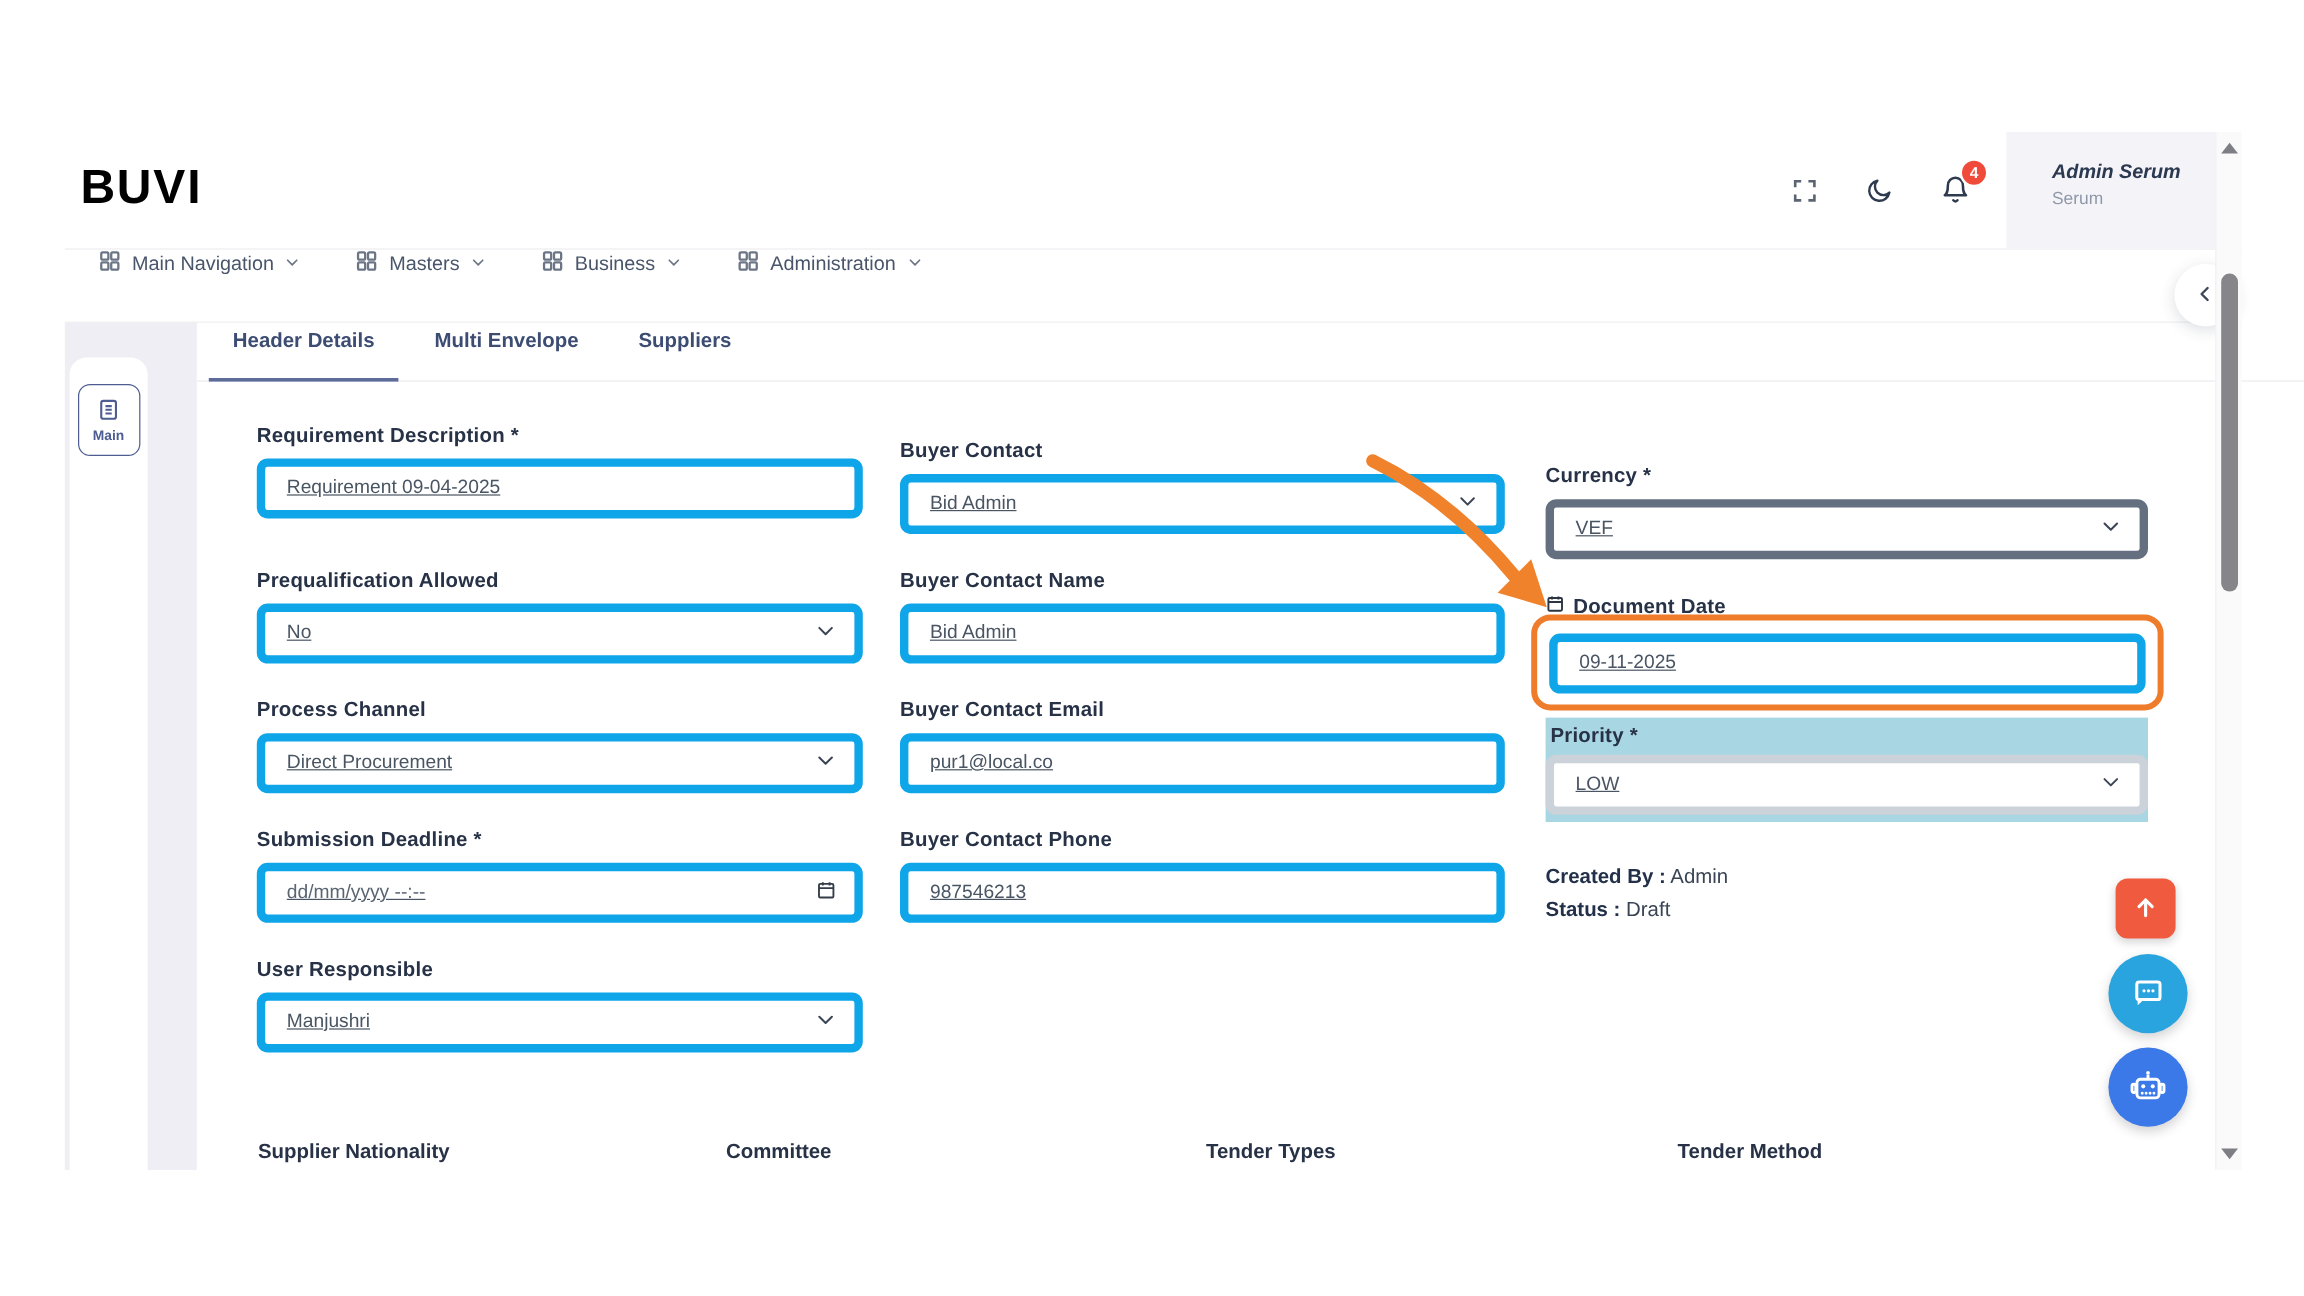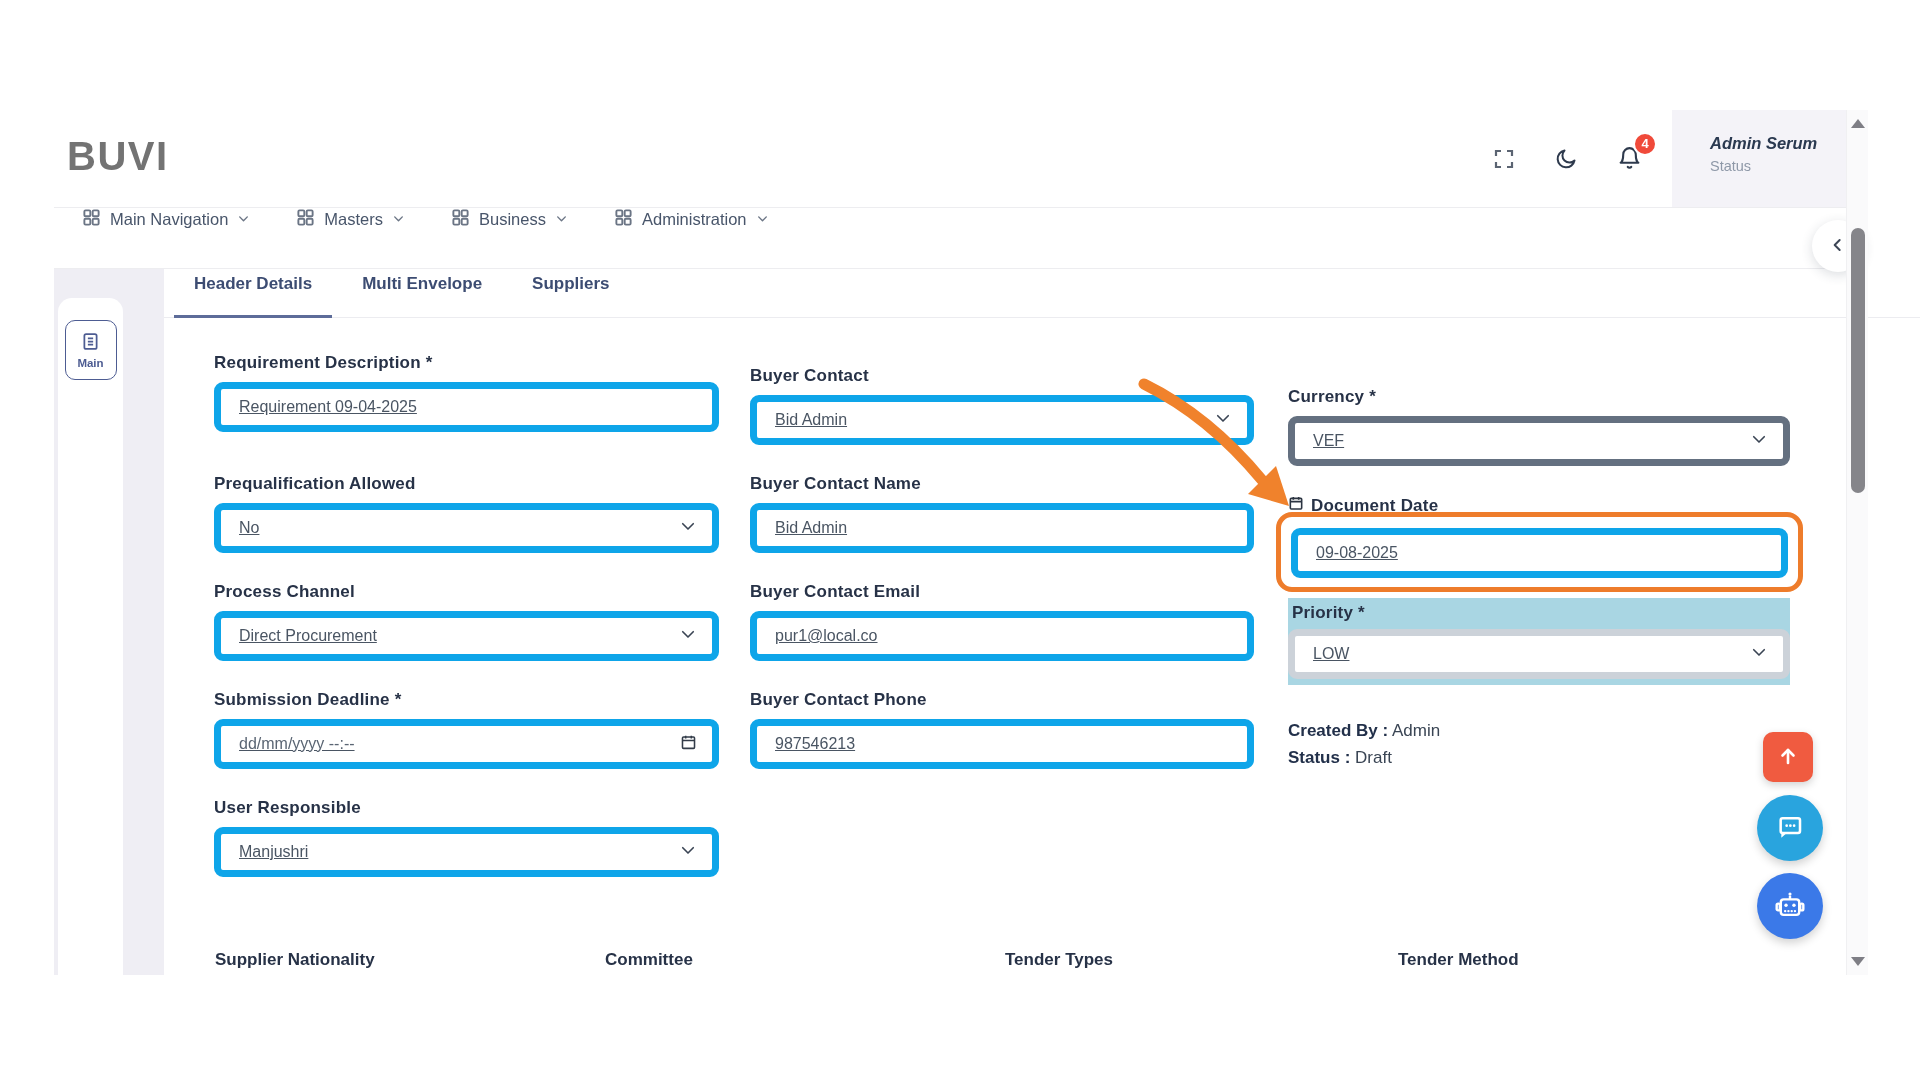--- a/index.html
+++ b/index.html
@@ -1,21 +1,21 @@
 <!DOCTYPE html>
 <html><head>
 <meta charset="utf-8">
 <style>
   * { margin:0; padding:0; box-sizing:border-box; }
   html,body { width:1920px; height:1080px; background:#ffffff; font-family:"Liberation Sans", sans-serif; overflow:hidden; }
   .app { position:absolute; left:54px; top:110px; width:1814px; height:865px; background:#fff; }
 
   
   .topbar { position:relative; height:97px; background:#fff; }
-  .logo { position:absolute; left:13px; top:24px; font-size:40px; font-weight:800; color:#737373; letter-spacing:1.5px; }
+  .logo { position:absolute; left:13px; top:24px; font-size:40px; font-weight:800; color:#000000; letter-spacing:1.5px; }
   .icon-btn { position:absolute; top:50%; transform:translateY(-50%); width:30px; height:30px; display:flex; align-items:center; justify-content:center; cursor:pointer; }
   .ib-fullscreen { left:1435px; }
   .ib-moon { left:1497px; }
   .ib-bell { left:1560px; }
   .badge { position:absolute; top:-12px; right:-13px; min-width:24px; height:24px; border-radius:12px; background:#f04a3a; color:#fff; font-size:13px; font-weight:700; display:flex; align-items:center; justify-content:center; border:2px solid #fff; }
   .profile { position:absolute; left:1618px; top:0; width:178px; height:97px; background:#f4f3f8; padding:24px 0 0 38px; cursor:pointer; }
   .p-name { font-size:16.5px; font-weight:700; color:#2a3950;font-style:italic; }
   .p-role { font-size:14.5px; color:#8e98a8; margin-top:5px; }
 
   
@@ -92,21 +92,21 @@
     <span class="icon-btn ib-bell" style="position:absolute;">
       <svg width="25" height="25" viewBox="0 0 24 24" fill="none" stroke="#2e3a4d" stroke-width="2" stroke-linecap="round" stroke-linejoin="round">
           <path d="M18 8a6 6 0 1 0-12 0c0 7-2.5 8-2.5 8h17S18 15 18 8"></path>
           <path d="M10.3 20a2 2 0 0 0 3.4 0"></path>
         </svg>
       <span class="badge">4</span>
     </span>
 
     <div class="profile">
       <div class="p-name">Admin Serum</div>
-      <div class="p-role">Status</div>
+      <div class="p-role">Serum</div>
     </div>
   </header>
 
   <nav class="navbar">
     <div class="nav-item">
       <span><svg width="19" height="19" viewBox="0 0 24 24" fill="none" stroke="#6b7585" stroke-width="2.4">
             <rect x="3" y="3" width="7.5" height="7.5" rx="1.5"></rect>
             <rect x="13.5" y="3" width="7.5" height="7.5" rx="1.5"></rect>
             <rect x="3" y="13.5" width="7.5" height="7.5" rx="1.5"></rect>
             <rect x="13.5" y="13.5" width="7.5" height="7.5" rx="1.5"></rect>
@@ -265,21 +265,21 @@
         <div class="f-label">
           <span><svg width="16" height="16" viewBox="0 0 24 24" fill="none" stroke="#2c3542" stroke-width="2.4">
                 <rect x="3.5" y="5" width="17" height="16" rx="1.5"></rect>
                 <path d="M3.5 10h17M8 3v4M16 3v4"></path>
               </svg></span>
           <span>Document Date</span>
         </div>
       </div>
       <div class="orange-box">
         <div class="f-box">
-          <span>09-08-2025</span>
+          <span>09-11-2025</span>
         </div>
       </div>
 
       <div class="priority-wrap">
         <div class="f-label">Priority *</div>
         <div class="f-box">
           <span>LOW</span>
           <span class="chev"><svg width="18" height="18" viewBox="0 0 24 24" fill="none" stroke="#3a4454" stroke-width="2.2" stroke-linecap="round" stroke-linejoin="round">
                 <path d="M5 9l7 7 7-7"></path>
               </svg></span>

